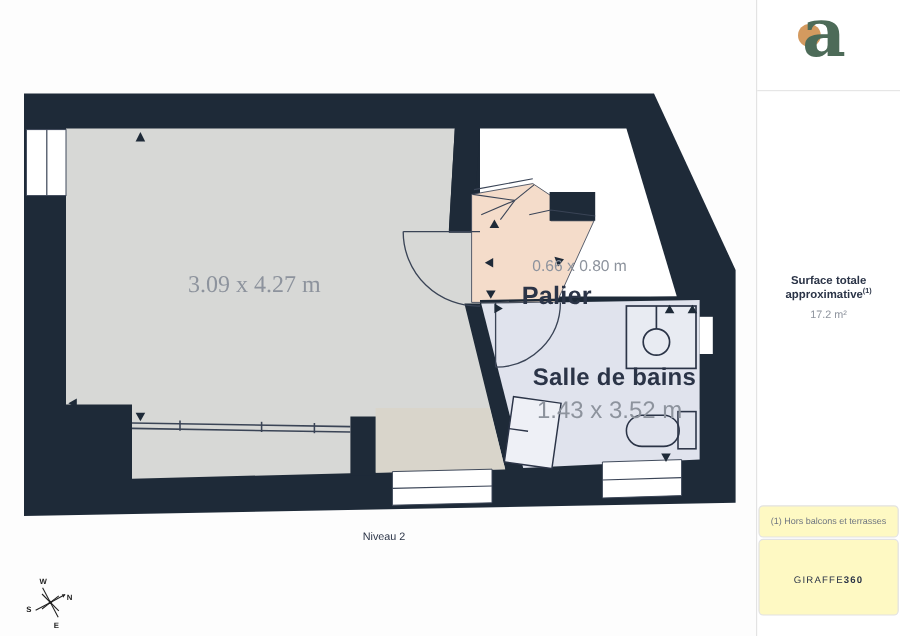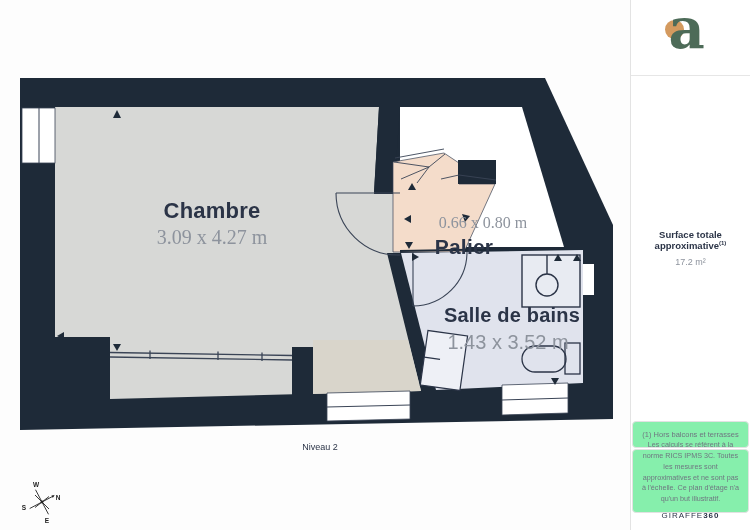--- a/index.html
+++ b/index.html
@@ -19,21 +19,21 @@
   #logo-panel{height:76px;border-bottom:1px solid #e6e6e6;display:flex;align-items:center;justify-content:center;}
   #logo{position:relative;width:52px;height:58px;}
   #logo-dot{position:absolute;left:0px;top:11px;width:19px;height:19px;border-radius:50%;background:#d49a5f;}
   #logo-letter{position:absolute;left:4px;top:-14px;font-family:"DejaVu Serif", serif;
     font-weight:700;font-size:56px;color:#4d6b58;line-height:1.2;}
   #surface-panel{height:344px;border-bottom:0;display:flex;flex-direction:column;
     align-items:center;justify-content:center;text-align:center;}
   #surface-label{font-size:9.5px;font-weight:700;color:#2b3447;}
   #surface-label sup{font-size:6px;}
   #surface-value{font-size:9px;color:#8d939d;margin-top:6px;}
-  .note-box{border:1px solid #e2e2e2;border-radius:4px;margin:1px 1px 0 1px;background:#86efac;
+  .note-box{border:1px solid #e2e2e2;border-radius:4px;margin:1px 1px 0 1px;background:#fef9c3;
     display:flex;flex-direction:column;align-items:center;justify-content:center;text-align:center;}
   #note1{height:27px;font-size:7.5px;color:#6f7680;}
   #note2{height:64px;font-size:7.2px;color:#6f7680;line-height:1.5;padding:4px 7px;}
   #brand{margin-top:5px;font-size:8px;color:#2b3447;letter-spacing:1px;}
   #brand .bold{font-weight:700;}
 </style>
 </head>
 <body>
 
 <div id="stage">
@@ -140,25 +140,24 @@
       <polygon points="54.3,495.5 51.5,495.2 52.8,498.1" fill="#222" stroke="none"></polygon>
     </g>
     <g font-size="6.5" font-weight="700" fill="#222" font-family="Liberation Sans, sans-serif" text-anchor="middle">
       <text x="58" y="500">N</text>
       <text x="47" y="523">E</text>
       <text x="24" y="510">S</text>
       <text x="36" y="487">W</text>
     </g>
   </svg>
 
-  <div class="room-label" style="left:92px;top:198px;width:240px;font-size:22px;">Chambre</div>
   <div class="room-dims" style="left:92px;top:226px;width:240px;font-size:20px;font-family:Liberation Serif, serif;">3.09 x 4.27 m</div>
 
   <div class="room-label" style="left:404px;top:187px;width:120px;font-size:21px;margin-top:48px;">Palier</div>
-  <div class="room-dims" style="left:397px;top:214px;width:172px;font-size:16px;font-family:Liberation Serif, serif;">0.66 x 0.80 m</div>
+  <div class="room-dims" style="left:397px;top:214px;width:172px;font-size:13px;">0.66 x 0.80 m</div>
 
   <div class="room-label" style="left:423px;top:304px;width:178px;font-size:20px;">Salle de bains</div>
   <div class="room-dims" style="left:428px;top:331px;width:160px;font-size:20px;">1.43 x 3.52 m</div>
 
   <div class="level-label">Niveau 2</div>
 
   <div id="sidebar">
 
     <div id="logo-panel" class="panel">
       <div id="logo">
@@ -172,20 +171,19 @@
         <span>Surface totale approximative</span><sup>(1)</sup>
       </div>
       <div id="surface-value">17.2 m²</div>
     </div>
 
     <div id="note1" class="note-box panel">
       <span>(1) Hors balcons et terrasses</span>
     </div>
 
     <div id="note2" class="note-box panel">
-      <span>Les calculs se réfèrent à la norme RICS IPMS 3C. Toutes les mesures sont approximatives et ne sont pas à l'échelle. Ce plan d'étage n'a qu'un but illustratif.</span>
       <div id="brand">
         <span>GIRAFFE</span><span class="bold">360</span>
       </div>
     </div>
 
   </div>
 </div>
 
 </body></html>

